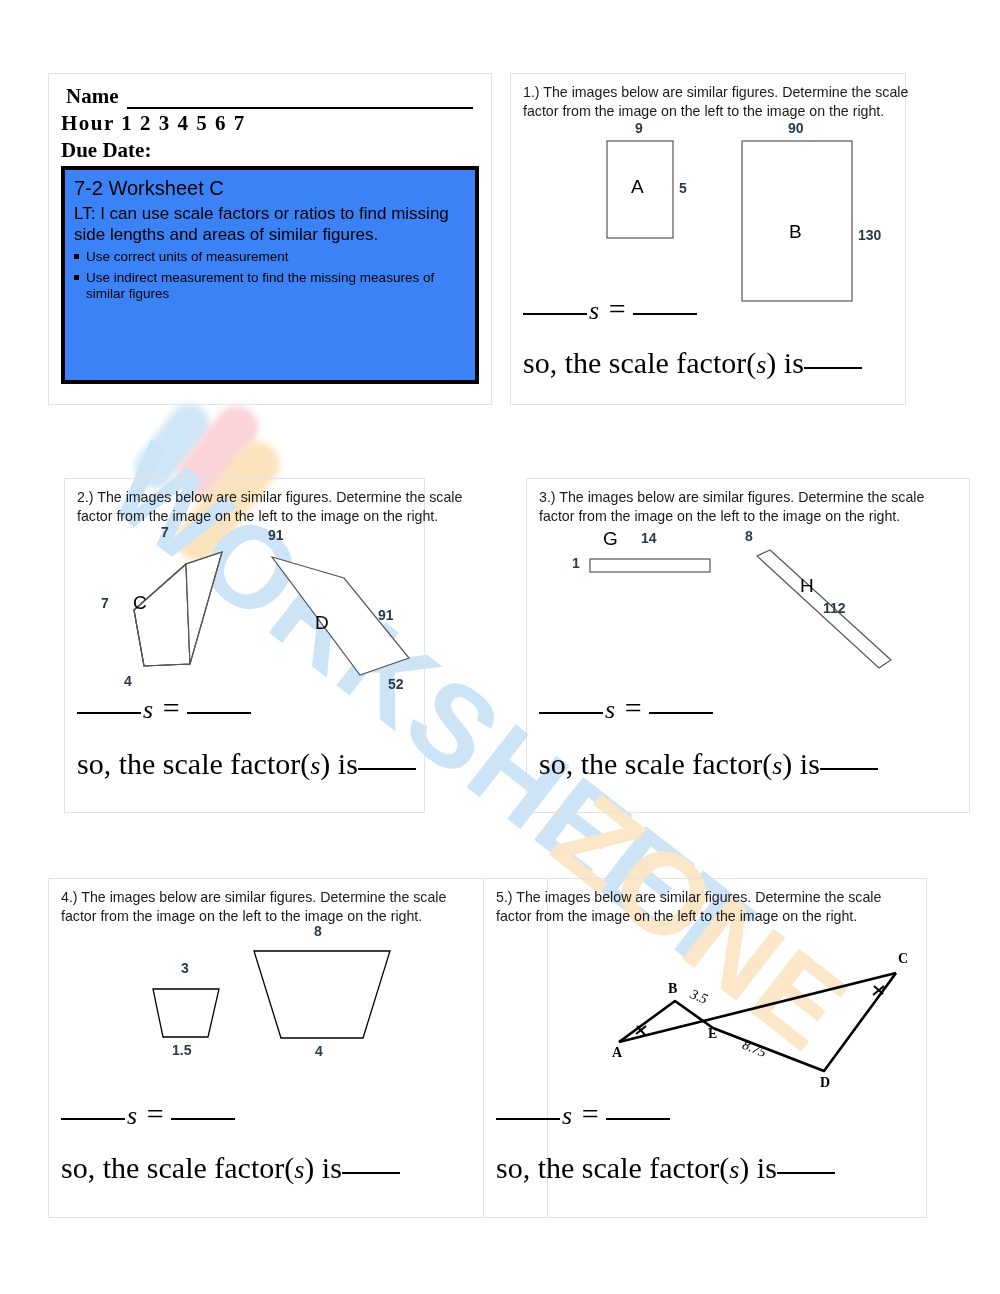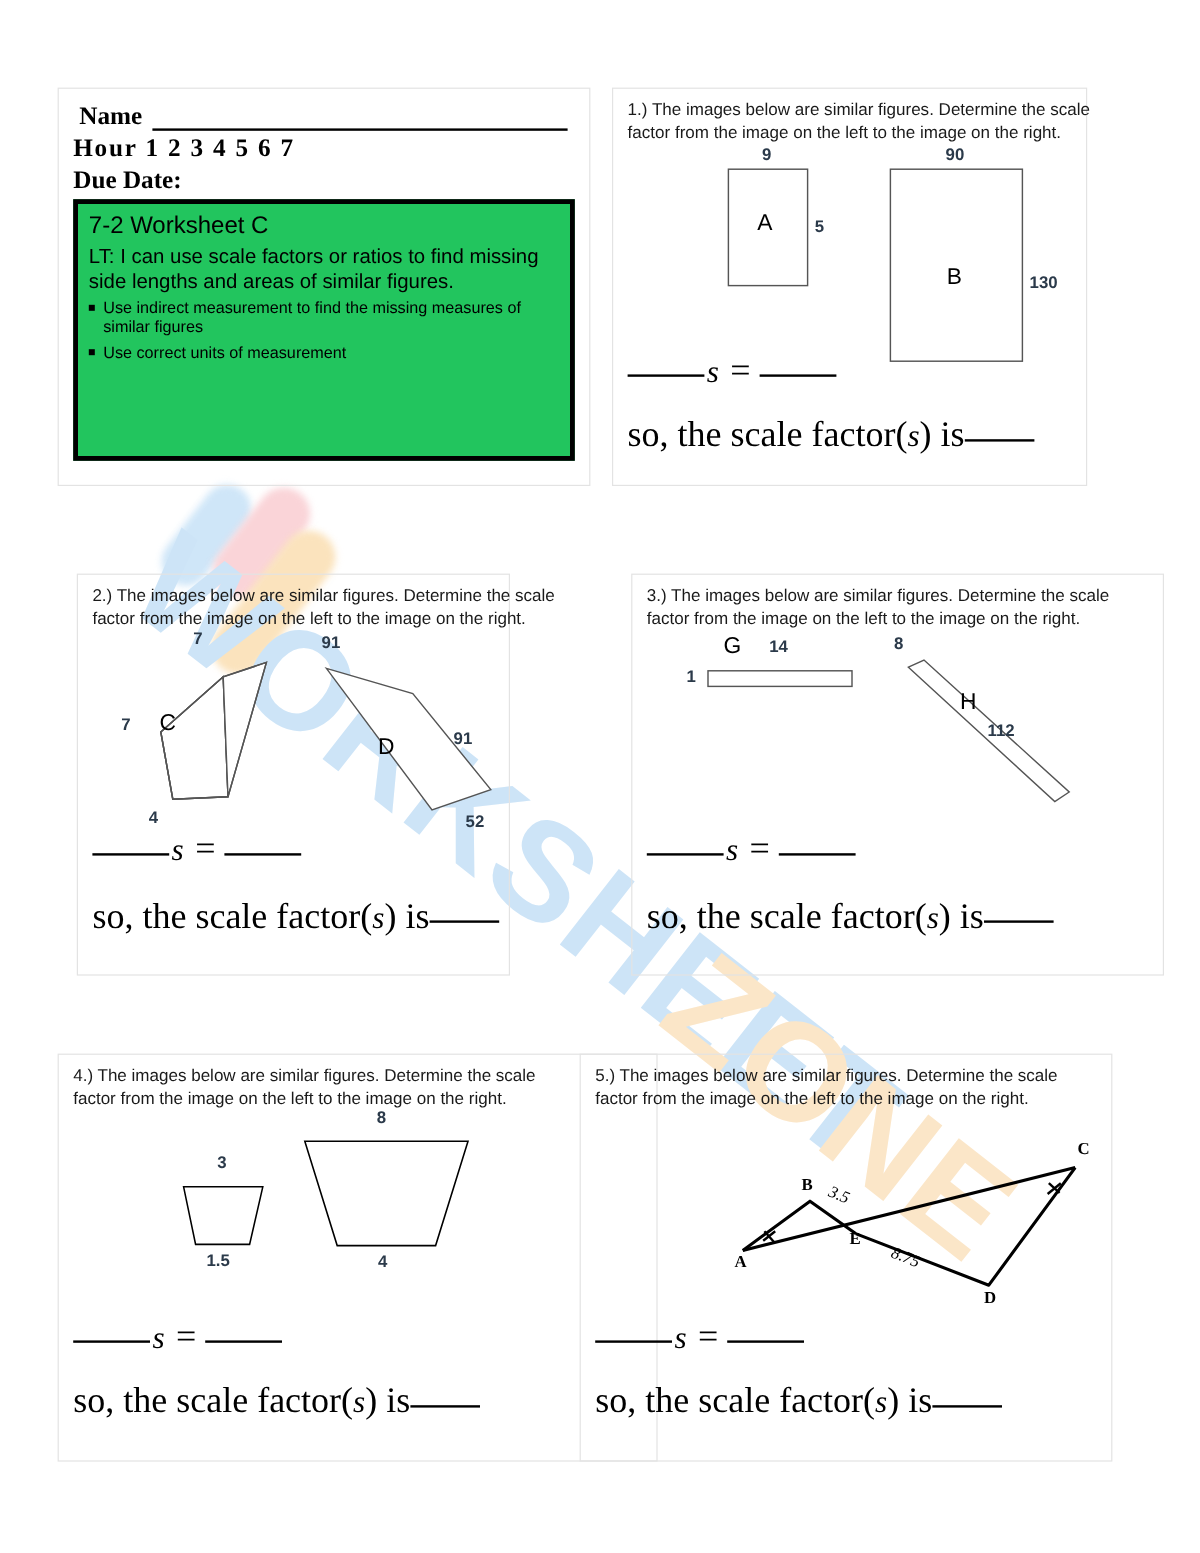--- a/index.html
+++ b/index.html
@@ -102,21 +102,21 @@
     width: 346px; height: 0;
     border-bottom: 2px solid #000;
   }
 
   .lt-box {
     position: absolute;
     left: 12px; top: 92px;
     width: 418px; height: 218px;
     border: 4px solid #000;
     box-sizing: border-box;
-    background: #22c55e;
+    background: #3b82f6;
     padding: 6px 9px 0 9px;
   }
   #lt-title {
     font-size: 20px;
     color: #000;
     line-height: 1.2;
     margin-bottom: 4px;
   }
   #lt-goal {
     font-size: 17px;
@@ -240,22 +240,22 @@
 <div class="card" id="card-header">
   <div class="hdr-line" id="hdr-name">Name</div>
   <div id="hdr-name-rule"></div>
   <div class="hdr-line" id="hdr-hour">Hour 1  2  3  4  5  6  7</div>
   <div class="hdr-line" id="hdr-due">Due Date:</div>
 
   <div class="lt-box">
     <div id="lt-title">7-2 Worksheet C</div>
     <div id="lt-goal">LT: I can use scale factors or ratios to find missing side lengths and areas of similar figures.</div>
     <ul class="lt-bullets">
+      <li>Use correct units of measurement</li>
       <li>Use indirect measurement to find the missing measures of similar figures</li>
-      <li>Use correct units of measurement</li>
     </ul>
   </div>
 </div>
 
 <div class="card" id="card-p1">
   <div class="prompt">1.)  The images below are similar figures. Determine the scale factor from the image on the left to the image on the right.</div>
 
   <div class="figure-area">
     <svg class="fig-svg" width="444" height="200" viewBox="0 0 444 200">
       <rect x="96" y="23" width="66" height="97" fill="#fff" stroke="#555" stroke-width="1.2"></rect>

